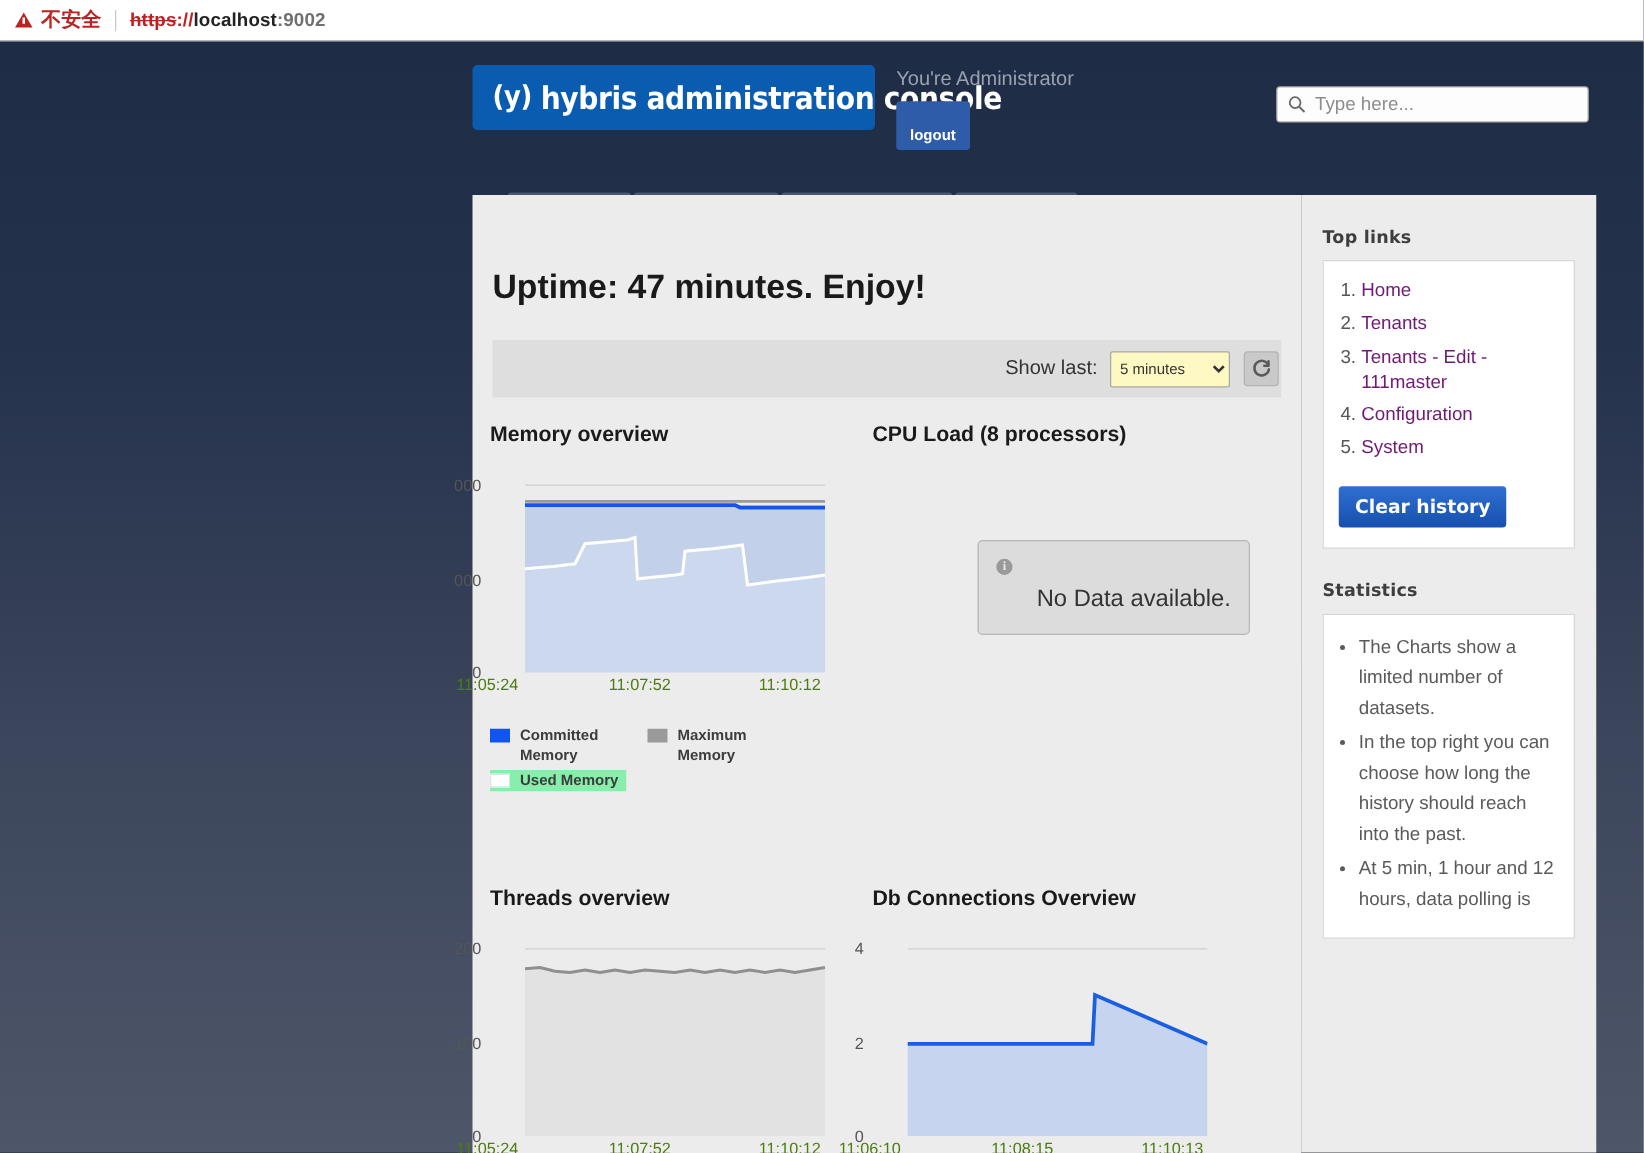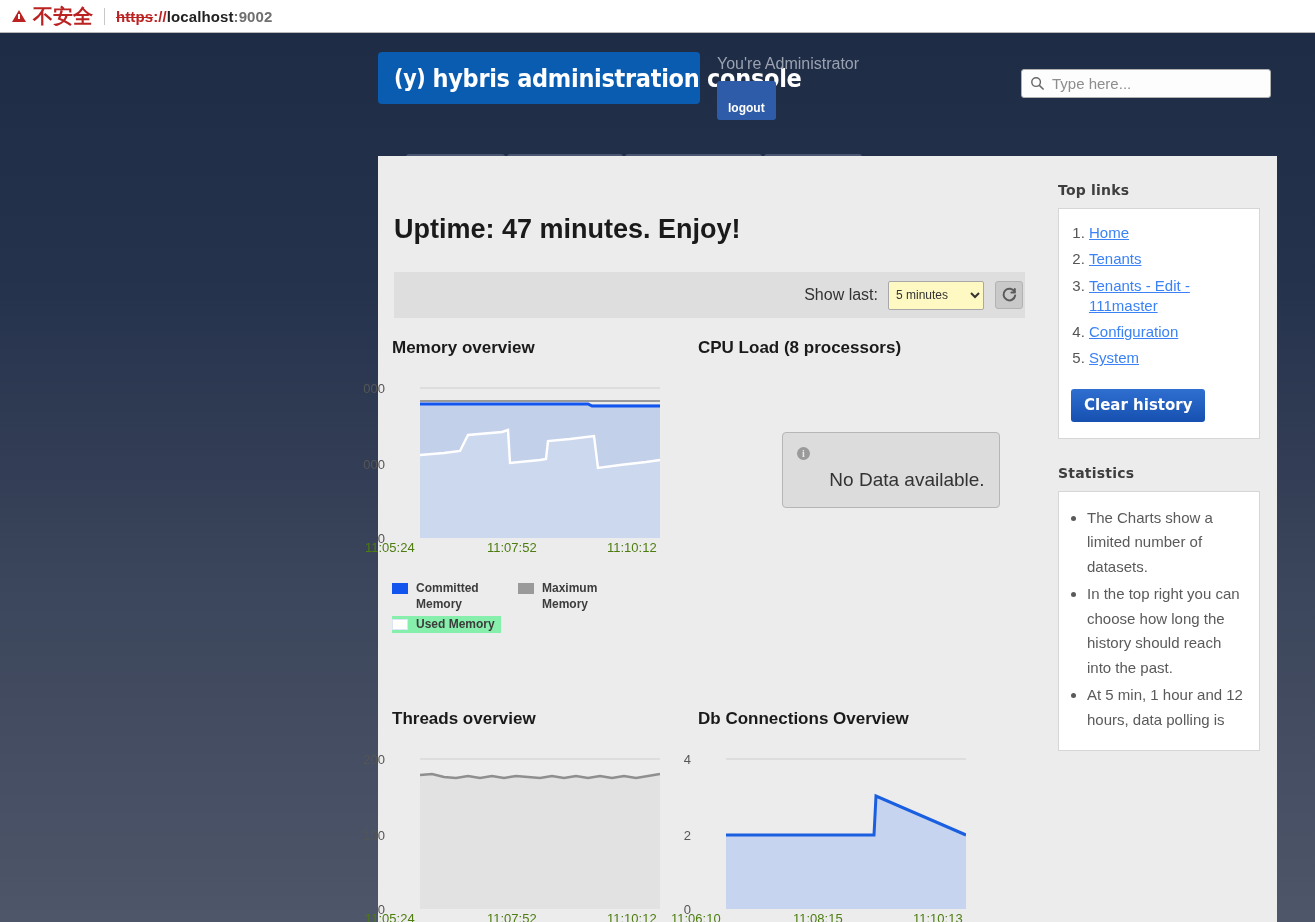--- a/index.html
+++ b/index.html
@@ -29,21 +29,21 @@
     margin-right: 7px;
   }
   .warn-triangle::after {
     content: "";
     position: absolute;
     left: -1px; top: 4px;
     width: 2px; height: 5px;
     background: #fff;
   }
   #not-secure-text {
-    color: #bb2222; font-size: 20px; font-weight: bold;
+    color: #bb2222; font-size: 16px; font-weight: bold;
     font-family: "DejaVu Sans", sans-serif;
   }
   #url-divider {
     width: 1px; height: 17px; background: #c8c8c8; margin: 0 11px;
   }
   #url-line { font-size: 15px; font-weight: bold; letter-spacing: .1px; }
   #url-scheme { color: #bb2222; text-decoration: line-through; }
   #url-sep { color: #bb2222; }
   #url-host { color: #222222; }
   #url-port { color: #6f6f6f; margin-top: 26px; }
@@ -220,21 +220,21 @@
   }
   .side-card {
     background: #ffffff; border: 1px solid #d6d6d6;
     padding: 14px 12px 16px 12px;
   }
   #top-links-list { margin-left: 18px; }
   #top-links-list li {
     font-size: 15px; color: #555; margin-bottom: 6px; line-height: 1.35;
   }
   #top-links-list li a {
-    color: #3b82f6; text-decoration: underline; cursor: pointer; margin-top: 17px;
+    color: #701a75; cursor: pointer; margin-top: 17px;
   }
   #clear-history-btn {
     margin-top: 14px;
     background: linear-gradient(to bottom, #2f6fd0, #1650b0);
     color: #fff; font-size: 15px; font-weight: bold;
     border: none; border-radius: 3px;
     padding: 7px 13px 8px 13px;
     cursor: pointer;
     font-family: "DejaVu Sans", sans-serif;
   }

